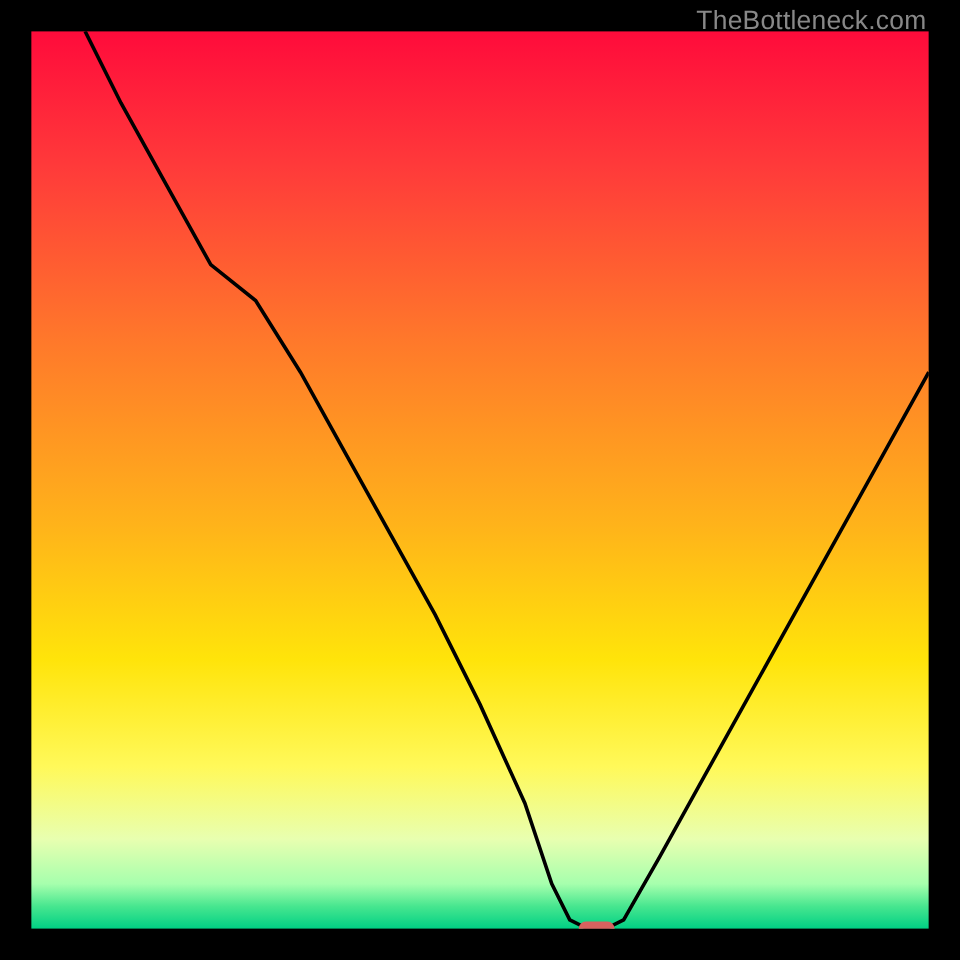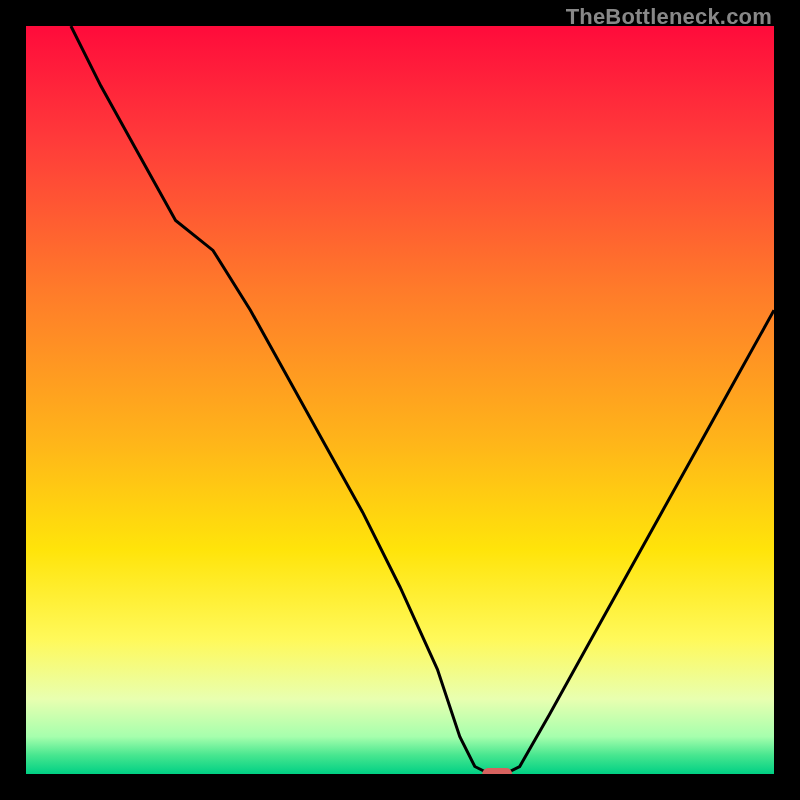--- a/index.html
+++ b/index.html
@@ -25,21 +25,21 @@
     width: 748px;
     height: 748px;
   }
   .watermark {
     position: absolute;
     top: 4px;
     right: 28px;
     color: #888;
     font-family: Arial, Helvetica, sans-serif;
     font-size: 22px;
-    font-weight: 700;
+    font-weight: 400;
     letter-spacing: 0.2px;
   }
   svg { display: block; }
 </style>
 </head>
 <body>
 
 <div class="frame">
   <div class="watermark">TheBottleneck.com</div>
 

